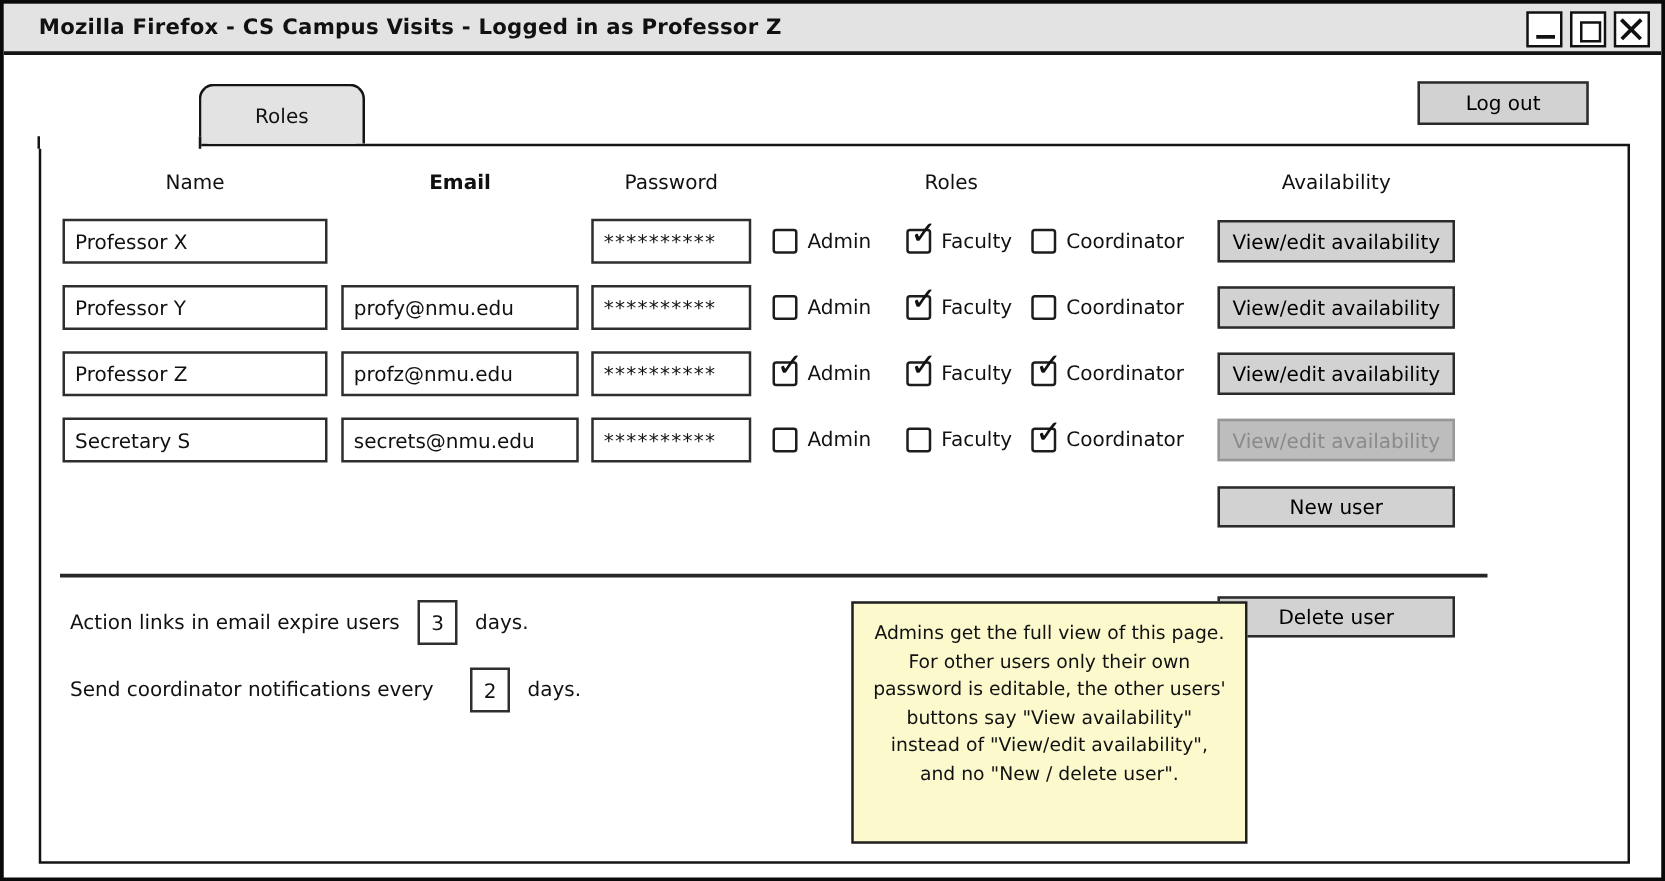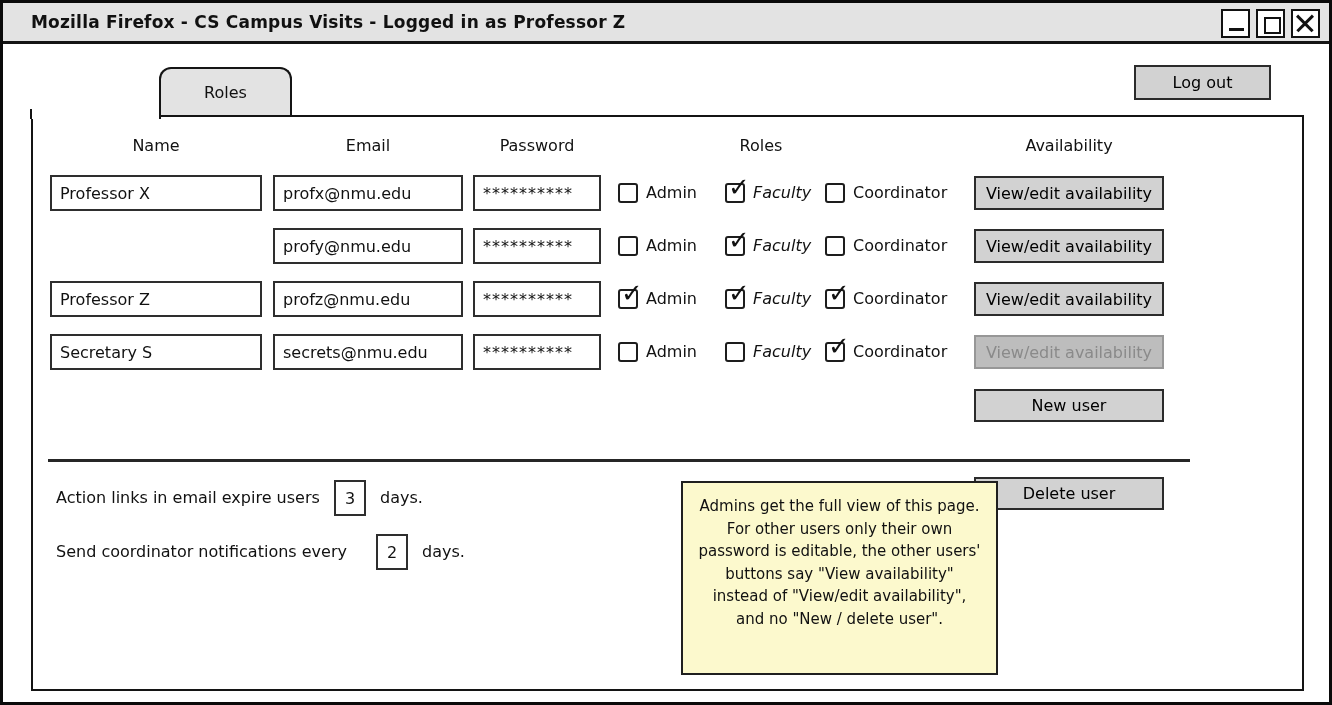--- a/index.html
+++ b/index.html
@@ -48,21 +48,21 @@
   .row input{position:absolute;height:36px;border:2px solid #2e2e2e;background:#fff;
        font-family:"DejaVu Sans",sans-serif;font-size:16px;color:#111;padding:12px 8px;}
   .in-name{left:47px;width:212px;}
   .in-email{left:270px;width:190px;}
   .in-pass{left:470px;width:128px;letter-spacing:1px;}
   .cb{position:absolute;top:8px;width:20px;height:20px;background:#fff;border:2px solid #1d1d1d;
       border-radius:3px;cursor:pointer;}
   .cb .tick{position:absolute;left:1px;top:-11px;font-size:26px;line-height:1;color:#111;font-weight:bold;}
   .cb-admin{left:615px;} .cb-faculty{left:722px;} .cb-coordinator{left:822px;}
   .cb-label{position:absolute;top:0;height:36px;line-height:36px;font-size:16px;}
-  .lb-admin{left:643px;} .lb-faculty{left:750px;font-style:italic;} .lb-coordinator{left:850px;}
+  .lb-admin{left:643px;} .lb-faculty{left:750px;} .lb-coordinator{left:850px;}
   
   .divider{position:absolute;left:45px;top:456px;width:1142px;height:3px;background:#262626;z-index:2;}
   .setting-text{position:absolute;height:36px;line-height:36px;font-size:16px;z-index:2;}
   .num-input{position:absolute;width:32px;height:36px;border:2px solid #2e2e2e;background:#fff;
       font-family:"DejaVu Sans",sans-serif;font-size:16px;color:#111;text-align:center;z-index:2;}
   
   .note{position:absolute;left:678px;top:478px;width:317px;min-height:194px;background:#fcf9cd;
       border:2px solid #1f1f1f;z-index:6;padding:12px 14px;text-align:center;
       font-size:15px;line-height:1.5;}
 </style>
@@ -83,45 +83,45 @@
   <div class="tab visits">
     <span>Roles</span>
   </div>
   <div class="tab-connector"></div>
 
   <button class="btn logout">Log out</button>
 
   <div class="panel"></div>
 
   <div class="col-label" style="left:47px;width:212px;">Name</div>
-  <div class="col-label" style="left:270px;width:190px;">Email</div>
+  <div class="col-label" style="left:270px;width:190px;font-weight:bold;">Email</div>
   <div class="col-label" style="left:470px;width:128px;">Password</div>
   <div class="col-label" style="left:613px;width:290px;">Roles</div>
   <div class="col-label" style="left:971px;width:190px;">Availability</div>
 
   <div class="row" style="top:172px;">
     <input class="in-name" value="Professor X" style="">
-    <input class="in-email" value="profx@nmu.edu" style="">
     <input class="in-pass" value="**********" style="">
     <span class="cb cb-admin">
         <span class="tick"></span>
       </span>
     <span class="cb-label lb-admin">Admin</span>
     <span class="cb cb-faculty">
         <span class="tick">✓</span>
       </span>
     <span class="cb-label lb-faculty">Faculty</span>
     <span class="cb cb-coordinator">
         <span class="tick"></span>
       </span>
     <span class="cb-label lb-coordinator">Coordinator</span>
     <button class="btn availability">View/edit availability</button>
   </div>
 
   <div class="row" style="top:225px;">
+    <input class="in-name" value="Professor Y" style="">
     <input class="in-email" value="profy@nmu.edu" style="">
     <input class="in-pass" value="**********" style="">
     <span class="cb cb-admin">
         <span class="tick"></span>
       </span>
     <span class="cb-label lb-admin">Admin</span>
     <span class="cb cb-faculty">
         <span class="tick">✓</span>
       </span>
     <span class="cb-label lb-faculty">Faculty</span>

